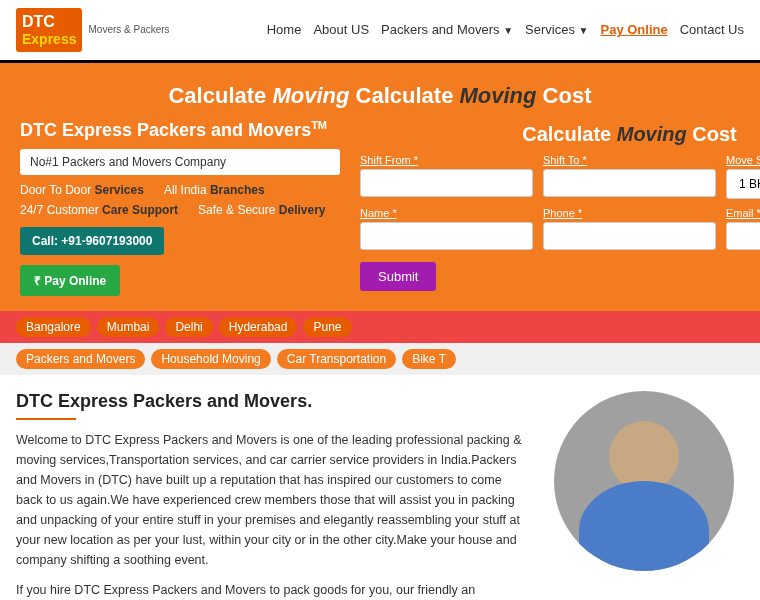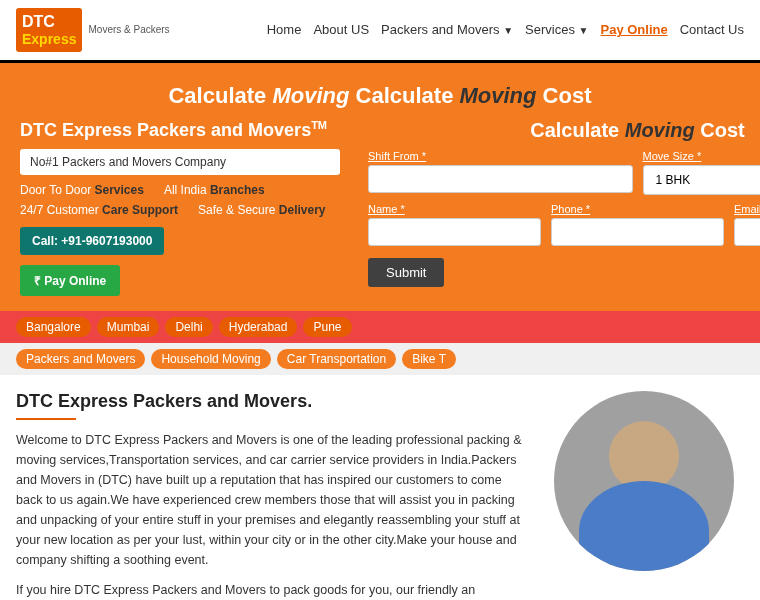--- a/index.html
+++ b/index.html
@@ -18,21 +18,21 @@
     .logo-box .dtc { font-size: 16px; color: #fff; }
     .logo-box .express { color: #ffd700; font-size: 14px; }
     .logo-sub { font-size: 10px; color: #555; }
     .nav-links { display: flex; align-items: center; gap: 12px; }
     .nav-links a { text-decoration: none; color: #333; font-size: 13px; }
     .nav-links .pay-online { color: #e85c00; font-weight: bold; text-decoration: underline; }
     .nav-arrow { font-size: 10px; color: #333; }
 
     
     .hero { background: #f47c20; padding: 20px 20px 15px 20px; color: #fff; }
-    .hero-inner { display: flex; gap: 28px; }
+    .hero-inner { display: flex; gap: 20px; align-items: center; }
     .hero-left { flex: 0 0 320px; }
     .hero-right { flex: 1; }
     .hero-title { font-size: 22px; font-weight: bold; text-align: center; margin-bottom: 14px; }
     .hero-title .moving { color: #e85c00; }
     .hero-left h2 { font-size: 18px; font-weight: bold; margin-bottom: 8px; }
     .hero-left .tm { font-size: 11px; vertical-align: super; }
     .tagline {
       background: #fff; color: #333; padding: 6px 10px; border-radius: 3px;
       font-size: 12px; margin-bottom: 8px;
     }
@@ -52,21 +52,21 @@
       font-size: 12px; border-radius: 3px; cursor: pointer; font-weight: bold;
     }
     .form-row { display: flex; gap: 10px; margin-bottom: 8px; }
     .form-group { display: flex; flex-direction: column; flex: 1; text-decoration: underline; }
     .form-group label { font-size: 11px; color: #fff; margin-bottom: 3px; }
     .form-group input, .form-group select {
       padding: 6px 8px; border: 1px solid #ccc; border-radius: 3px;
       font-size: 12px; background: #fff;
     }
     .btn-submit {
-      background: #404040; color: #fff; border: none; padding: 7px 18px;
+      background: #a21caf; color: #fff; border: none; padding: 7px 18px;
       font-size: 13px; border-radius: 3px; cursor: pointer; margin-top: 4px;
     }
 
     
     .loc-pills {
       background: #ef4444; padding: 6px 16px; display: flex; gap: 6px; flex-wrap: nowrap;
     }
     .pill {
       background: #e85c00; color: #fff; padding: 3px 10px; border-radius: 12px;
       font-size: 12px; cursor: pointer;
@@ -171,20 +171,24 @@
         <span style="font-size:20px; font-weight:bold; color:#fff;">
           Calculate <span style="color:#333; font-style:italic;">Moving</span> Cost
         </span>
       </div>
       <div class="form-row">
         <div class="form-group">
           <label><span>Shift From *</span></label>
           <input type="text" style="">
         </div>
         <div class="form-group">
+          <label><span>Shift To *</span></label>
+          <input type="text" style="">
+        </div>
+        <div class="form-group">
           <label><span>Move Size *</span></label>
           <select>
             <option>1 BHK</option>
             <option>2 BHK</option>
             <option>3 BHK</option>
             <option>4 BHK</option>
           </select>
         </div>
       </div>
       <div class="form-row">

